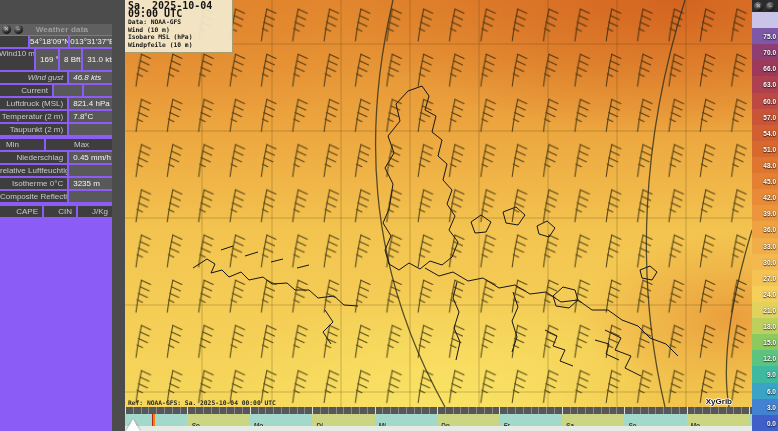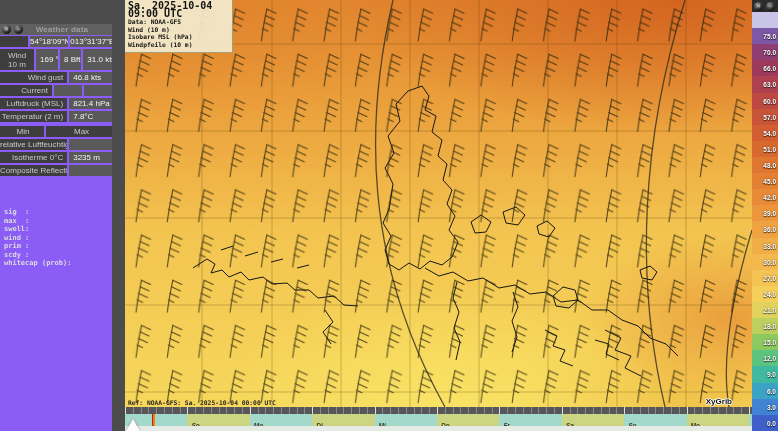--- a/index.html
+++ b/index.html
@@ -16,21 +16,21 @@
             letter-spacing:.2px;padding-right:12px;}
   #sb-rows{display:flex;flex-direction:column;gap:2px;margin-top:1px;}
   .srow{display:flex;height:11px;column-gap:2px;}
   .slab{background:#3e3e3e;color:#c9c9c9;font-size:8px;line-height:11px;text-align:right;
         padding-right:4px;flex:1 1 60%;white-space:nowrap;overflow:hidden;}
   .sval{background:#595959;color:#f4f4f4;font-size:8px;line-height:11px;padding-left:4px;
         flex:0 0 calc(40% - 6px);white-space:nowrap;overflow:hidden;}
   .sval.right{text-align:right;padding-right:4px;padding-left:0;}
   .tall{height:21px;}
   .tall .slab,.tall .sval{line-height:21px;}
-  #wind-label{flex:0 0 34px;display:flex;flex-direction:column;justify-content:center;
+  #wind-label{flex:0 0 34px;display:flex;justify-content:center;
               line-height:9px;text-align:center;padding:0;}
   #wave-block{margin:30px 0 0 4px;font-family:"DejaVu Sans Mono",monospace;
               font-size:7px;line-height:8.5px;font-weight:bold;color:#dcdcdc;white-space:pre;}
 
   
   #map{position:absolute;left:125px;top:0;width:627px;height:407px;overflow:hidden;cursor:crosshair;
     background:
       radial-gradient(90% 55% at 88% 0%, rgba(209,94,30,.85), rgba(209,94,30,0) 60%),
       radial-gradient(70% 45% at 10% 0%, rgba(224,130,44,.70), rgba(224,130,44,0) 65%),
       radial-gradient(55% 45% at 50% 100%, rgba(249,228,102,.9), rgba(249,228,102,0) 65%),
@@ -98,68 +98,74 @@
         <div class="slab" id="wind-label">
           <span>Wind</span>
             <span>10 m</span>
         </div>
         <div class="sval" style="flex:1 1 22%">169 °</div>
         <div class="sval" style="flex:1 1 21%">8 Bft</div>
         <div class="sval" style="flex:1 1 30%">31.0 kts</div>
       </div>
 
       <div id="rows-a">
-          <div class="srow" style="margin-bottom: 2px;">
+          <div class="srow" style="margin-bottom: 2px; font-style: italic;">
             <div class="slab">Wind gust</div>
             <div class="sval">46.8 kts</div>
           </div>
           <div class="srow" style="margin-bottom: 2px;">
             <div class="slab" style="flex: 1 1 50%;">Current</div>
             <div class="sval" style="flex: 1 1 25%;"></div>
             <div class="sval" style="flex: 1 1 25%;"></div>
           </div>
           <div class="srow" style="margin-bottom: 2px;">
             <div class="slab">Luftdruck (MSL)</div>
             <div class="sval">821.4 hPa</div>
           </div>
           <div class="srow" style="margin-bottom: 2px;">
             <div class="slab">Temperatur (2 m)</div>
             <div class="sval">7.8°C</div>
           </div>
+          <div class="srow" style="margin-bottom: 2px;">
+            <div class="slab">Taupunkt (2 m)</div>
+            <div class="sval"></div>
+          </div>
         </div>
 
       <div class="srow">
-        <div class="slab" style="text-align:center;padding-left:6px;flex:1 1 50%">Min</div>
+        <div class="slab" style="text-align:left;padding-left:6px;flex:1 1 50%">Min</div>
         <div class="slab" style="text-align:left;padding-left:28px;flex:1 1 50%">Max</div>
       </div>
 
       <div id="rows-b">
+          <div class="srow" style="margin-bottom: 2px;">
+            <div class="slab">Niederschlag</div>
+            <div class="sval">0.45 mm/h</div>
+          </div>
           <div class="srow" style="margin-bottom: 2px;">
             <div class="slab">relative Luftfeuchtigkeit (</div>
             <div class="sval"></div>
           </div>
           <div class="srow" style="margin-bottom: 2px;">
             <div class="slab">Isotherme 0°C</div>
             <div class="sval">3235 m</div>
           </div>
           <div class="srow" style="margin-bottom: 2px;">
             <div class="slab">Composite Reflectivity</div>
             <div class="sval"></div>
           </div>
         </div>
 
+      <div class="srow">
+        <div class="slab" style="flex:1 1 38%">CAPE</div>
+        <div class="slab" style="flex:1 1 28%">CIN</div>
+        <div class="slab" style="flex:1 1 30%">J/Kg</div>
+      </div>
     </div>
 
-    <pre id="wave-block">sig  :
-max  :
-swell:
-wind :
-prim :
-scdy :
-whitecap (prob):</pre>
   </aside>
 
   <div id="map">
     <svg width="627" height="407" viewBox="0 0 627 407">
       <defs>
         <pattern id="barbs" width="31.35" height="45.2" patternUnits="userSpaceOnUse">
           <g stroke="#2a2408" stroke-width="1.1" fill="none" opacity="0.78" stroke-linecap="round">
             <path d="M11,41 C12,33 14,21 16.5,9"></path>
             <path d="M16.5,9 l9,4.2"></path>
             <path d="M15,15.5 l9,4.2"></path>

